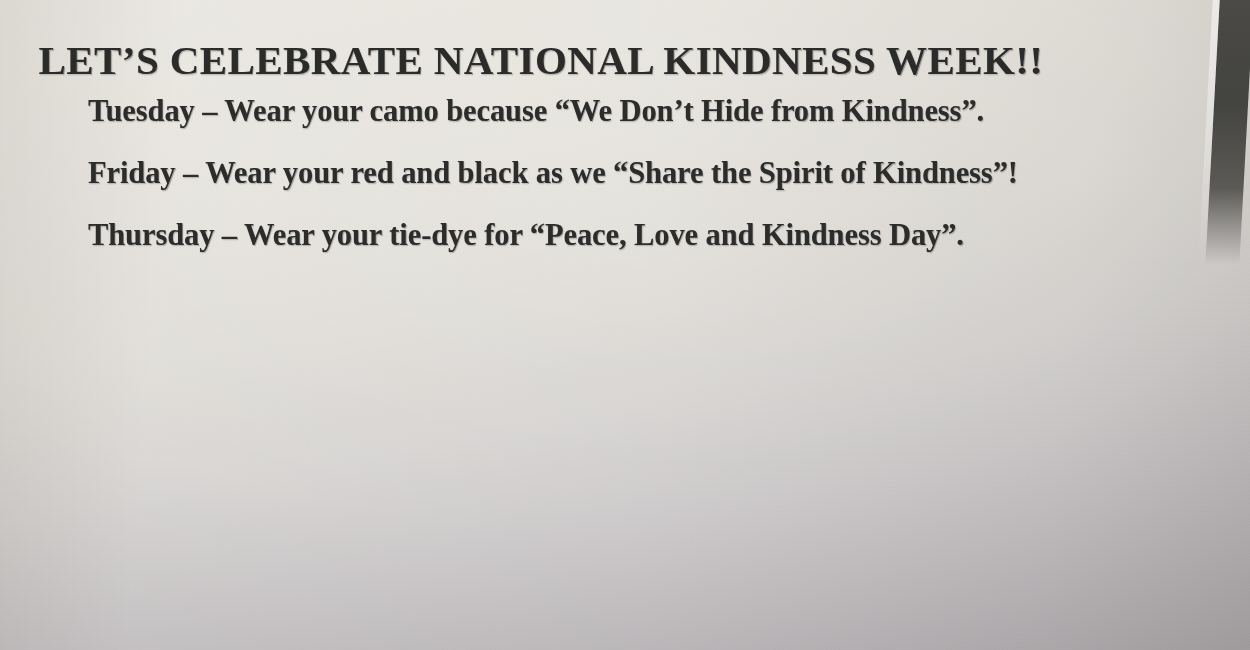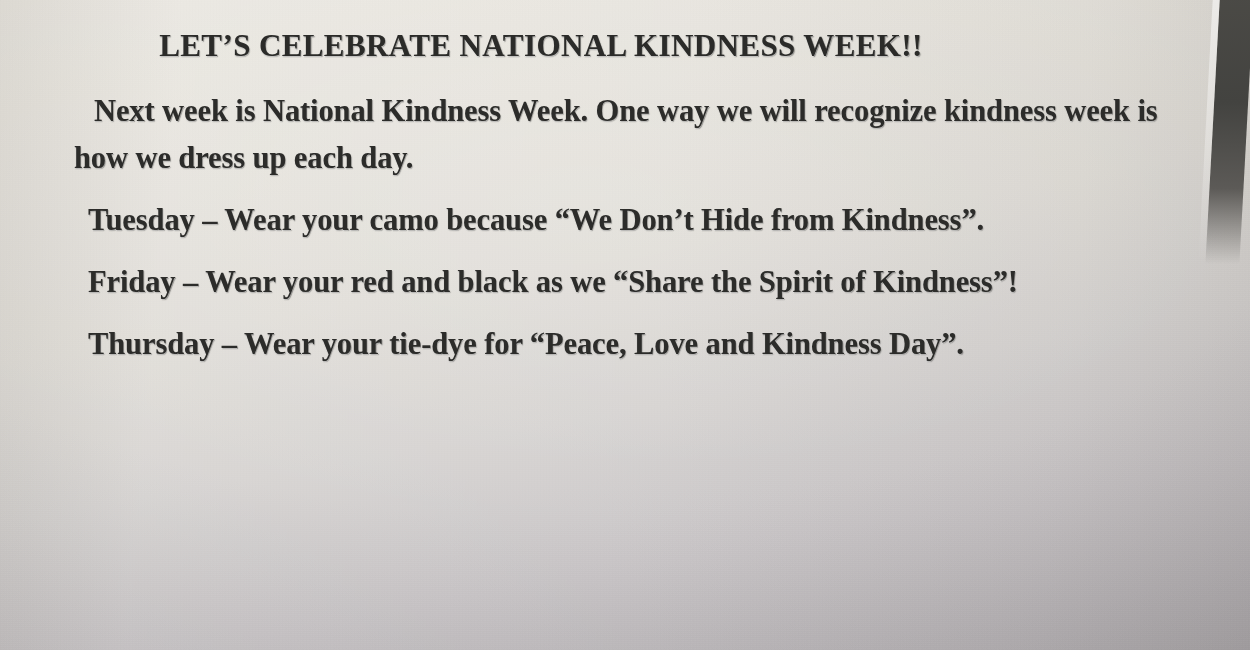--- a/index.html
+++ b/index.html
@@ -90,25 +90,25 @@
   }
 
   #content {
     position: relative;
     z-index: 3;
     padding: 0;
   }
 
   #flyer-title {
     position: absolute;
-    top: 28px;
+    top: 36px;
     left: 0;
     width: 1082px;
     text-align: center;
-    font-size: 31px;
+    font-size: 41px;
     font-weight: bold;
     letter-spacing: 0.4px;
     color: #2b2b29;
     text-shadow: 0 1px 0 rgba(255,255,255,0.5), 0.6px 0.6px 1.1px rgba(25,25,24,0.55);
     white-space: nowrap;
   }
 
   #body-block {
     position: absolute;
     top: 88px;
@@ -140,21 +140,20 @@
   <div id="paper-grain"></div>
   <div id="paper-edge-dark"></div>
   <div id="paper-edge-highlight"></div>
 
   <div id="content">
 
     <div id="flyer-title">LET’S CELEBRATE NATIONAL KINDNESS WEEK!!</div>
 
     <div id="body-block">
 
-      <p class="para intro">Next week is National Kindness Week. One way we will recognize kindness week is how we dress up each day.</p>
 
 
       <p class="para">Tuesday – Wear your camo because “We Don’t Hide from Kindness”.</p>
 
 
       <p class="para">Friday – Wear your red and black as we “Share the Spirit of Kindness”!</p>
 
       <p class="para">Thursday – Wear your tie-dye for “Peace, Love and Kindness Day”.</p>
 
     </div>

